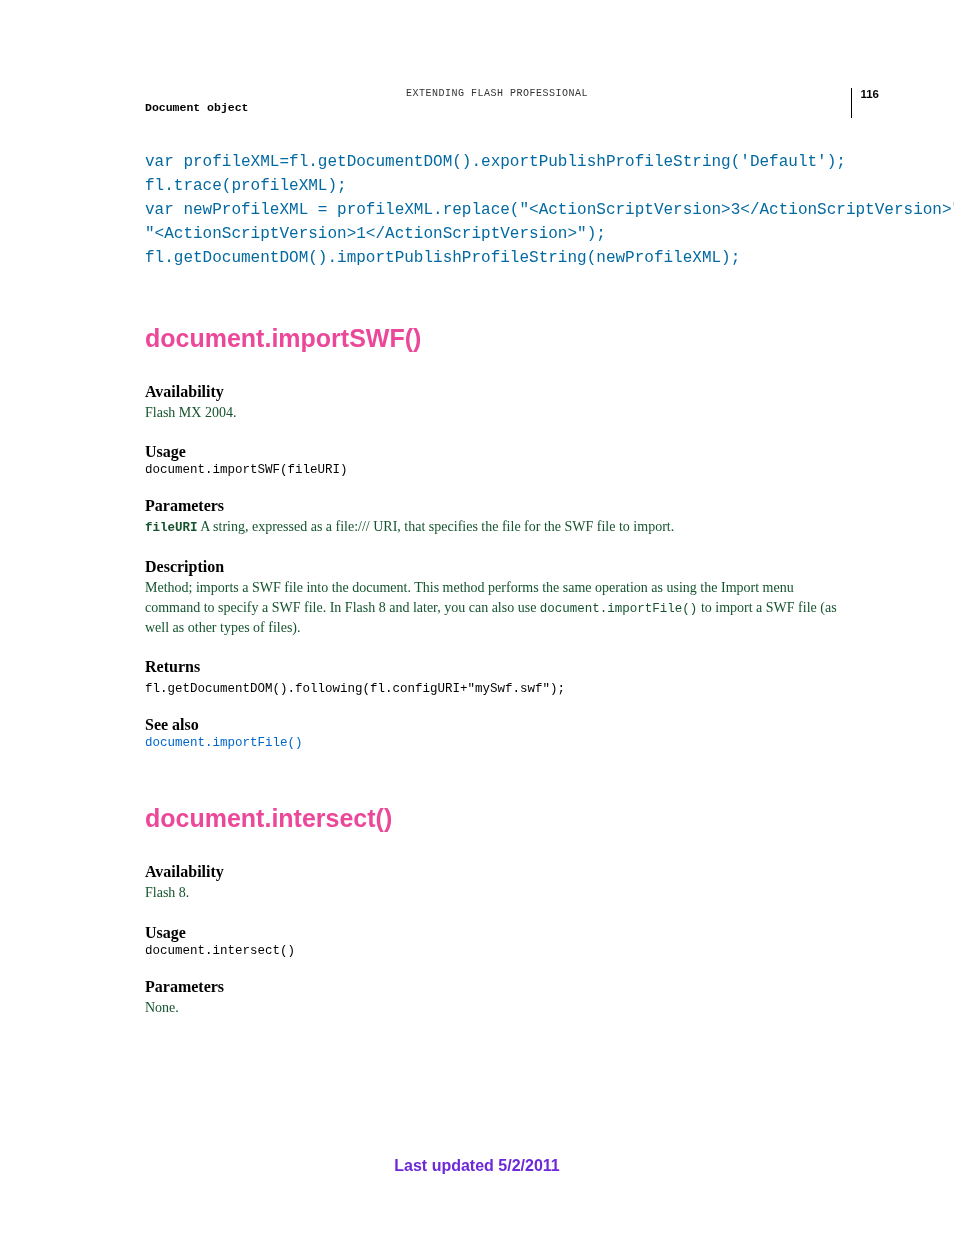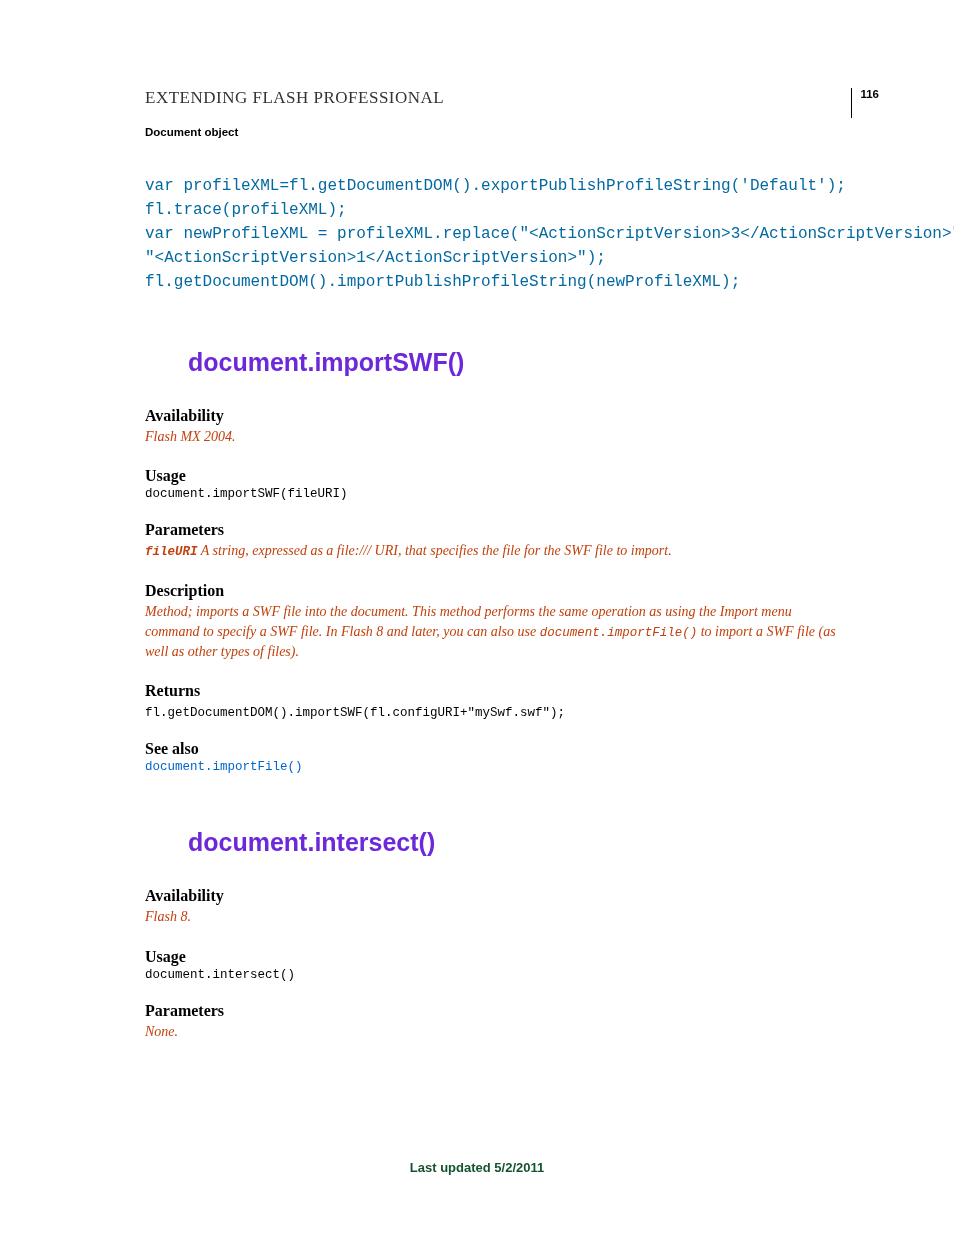--- a/index.html
+++ b/index.html
@@ -12,31 +12,32 @@
       color: #000;
     }
     .page {
       padding: 88px 105px 0 145px;
     }
     .header {
       position: relative;
       margin-bottom: 36px;
     }
     .header-line {
-      font-family: Liberation Serif, serif;
-      font-size: 17px;
+      font-family: Liberation Mono, monospace;
+      font-size: 10px;
       letter-spacing: 0.5px;
       color: #333;
+      text-align: center;
     }
     .header-bold {
-      font-family: Liberation Sans, sans-serif;
+      font-family: Liberation Mono, monospace;
       font-size: 11.5px;
       font-weight: bold;
       color: #000;
-      margin-top: 18px;
+      margin-top: 2px;
     }
     .page-number {
       position: absolute;
       right: -30px;
       top: 0;
       font-family: 'Myriad Pro', 'Segoe UI', Arial, sans-serif;
       font-size: 11.5px;
       font-weight: bold;
       padding-left: 8px;
       border-left: 1.5px solid #000;
@@ -49,39 +50,37 @@
       font-size: 16px;
       line-height: 1.5;
       white-space: pre;
       color: #0369a1;
       margin-bottom: 10px;
     }
     h1.method-title {
       font-family: 'Myriad Pro', 'Segoe UI', Arial, sans-serif;
       font-size: 25px;
       font-weight: bold;
-      color: #6d28d9;
+      color: #ec4899;
       margin-top: 54px;
       margin-bottom: 30px;
-      margin-left: 43px;
     }
     .section-label {
       font-family: Georgia, 'Times New Roman', serif;
       font-size: 16px;
       font-weight: bold;
       color: #000;
       margin-top: 20px;
       margin-bottom: 2px;
     }
     .body-text {
       font-family: Georgia, 'Times New Roman', serif;
       font-size: 14px;
       line-height: 1.45;
-      color: #c2410c;
-      font-style: italic;
+      color: #14532d;
     }
     .inline-code {
       font-family: 'Courier New', Courier, monospace;
       font-size: 12.5px;
     }
     .inline-code-bold {
       font-family: 'Courier New', Courier, monospace;
       font-size: 12.5px;
       font-weight: bold;
     }
@@ -95,23 +94,23 @@
       font-size: 12.5px;
       margin-bottom: 4px;
     }
     .footer {
       position: absolute;
       bottom: 60px;
       left: 0;
       right: 0;
       text-align: center;
       font-family: 'Myriad Pro', 'Segoe UI', Arial, sans-serif;
-      font-size: 13px;
+      font-size: 16px;
       font-weight: bold;
-      color: #14532d;
+      color: #6d28d9;
     }
     .para-gap { margin-top: 6px; }
   </style>
 </head>
 <body>
 
 <div class="page">
 
   <div class="header">
     <div class="header-line">EXTENDING FLASH PROFESSIONAL</div>
@@ -138,21 +137,21 @@
     <span class="inline-code-bold">fileURI</span><span>  A string, expressed as a file:/// URI, that specifies the file for the SWF file to import.</span>
   </div>
 
 
   <div class="section-label">Description</div>
   <div class="body-text">
     <span>Method; imports a SWF file into the document. This method performs the same operation as using the Import menu command to specify a SWF file. In Flash 8 and later, you can also use </span><span class="inline-code">document.importFile()</span><span> to import a SWF file (as well as other types of files).</span>
   </div>
 
   <div class="section-label">Returns</div>
-  <div class="single-code para-gap">fl.getDocumentDOM().importSWF(fl.configURI+"mySwf.swf");</div>
+  <div class="single-code para-gap">fl.getDocumentDOM().following(fl.configURI+"mySwf.swf");</div>
 
   <div class="section-label">See also</div>
   <div class="link">document.importFile()</div>
 
   <h1 class="method-title">document.intersect()</h1>
 
   <div class="section-label">Availability</div>
   <div class="body-text">Flash 8.</div>
 
   <div class="section-label">Usage</div>

